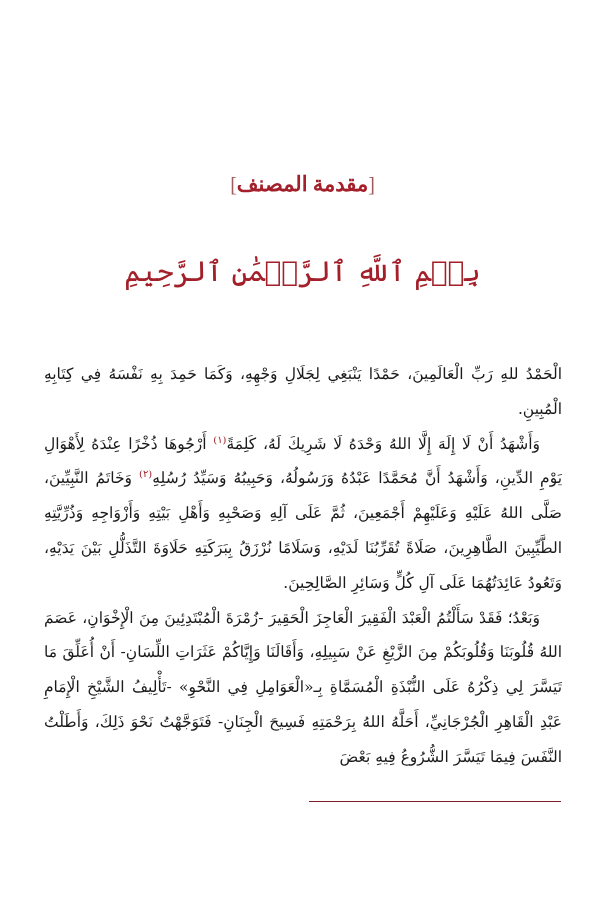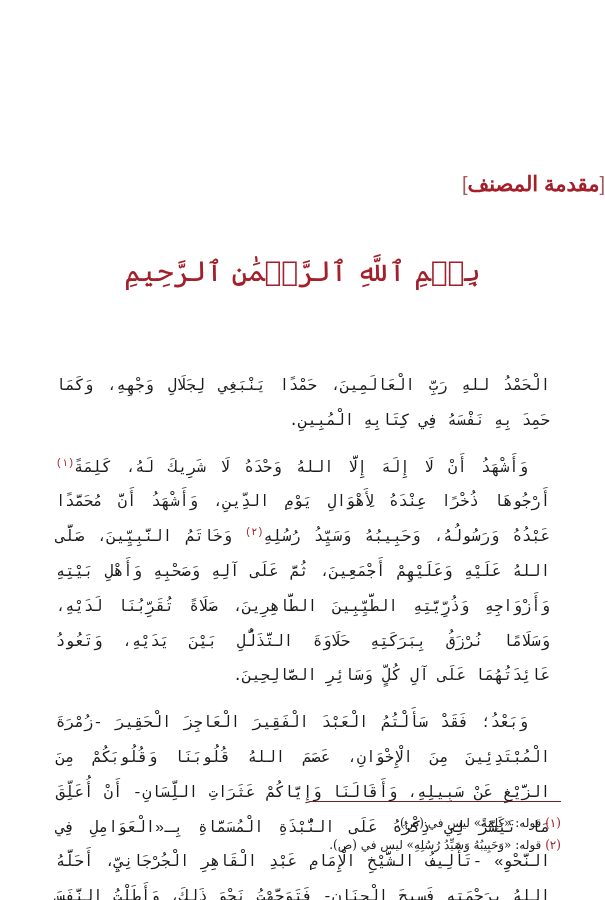--- a/index.html
+++ b/index.html
@@ -18,22 +18,23 @@
     .page {
       position: absolute;
       left: 0; top: 0;
       width: 605px; height: 900px;
       direction: rtl;
     }
     .chapter-title {
       position: absolute;
       top: 168px;
       left: 0; right: 0;
+      text-align: center;
       color: #a3202a;
-      font-family: Liberation Sans, sans-serif;
+      font-family: Liberation Serif, serif;
       font-size: 21px;
       font-weight: bold;
       line-height: 32px;
     }
     .chapter-title .bracket {
       color: #a35a5e;
       font-weight: normal;
       font-size: 20px;
     }
     .basmala {
@@ -51,23 +52,22 @@
       top: 357px;
       left: 44px;
       width: 518px;
       font-family: "DejaVu Serif", "Liberation Serif", serif;
       font-size: 15.5px;
       line-height: 34.8px;
       text-align: justify;
       text-align-last: right;
     }
     .para {
-      margin: 12px;
+      margin: 0;
       text-indent: 0;
-      font-family: Liberation Mono, monospace;
     }
     .para.indent {
       text-indent: 22px;
     }
     .fn-ref {
       color: #a3202a;
       font-size: 10px;
       vertical-align: super;
       line-height: 0;
     }
@@ -104,18 +104,14 @@
   <div class="basmala">بِسۡمِ ٱللَّهِ ٱلرَّحۡمَٰنِ ٱلرَّحِيمِ</div>
 
   <div class="body-text">
     <p class="para">الْحَمْدُ للهِ رَبِّ الْعَالَمِينَ، حَمْدًا يَنْبَغِي لِجَلَالِ وَجْهِهِ، وَكَمَا حَمِدَ بِهِ نَفْسَهُ فِي كِتَابِهِ الْمُبِينِ.</p>
     <p class="para indent"><span>وَأَشْهَدُ أَنْ لَا إِلَهَ إِلَّا اللهُ وَحْدَهُ لَا شَرِيكَ لَهُ، كَلِمَةً</span><span class="fn-ref">(١)</span><span> أَرْجُوهَا ذُخْرًا عِنْدَهُ لِأَهْوَالِ يَوْمِ الدِّينِ، وَأَشْهَدُ أَنَّ مُحَمَّدًا عَبْدُهُ وَرَسُولُهُ، وَحَبِيبُهُ وَسَيِّدُ رُسُلِهِ</span><span class="fn-ref">(٢)</span><span> وَخَاتَمُ النَّبِيِّينَ، صَلَّى اللهُ عَلَيْهِ وَعَلَيْهِمْ أَجْمَعِينَ، ثُمَّ عَلَى آلِهِ وَصَحْبِهِ وَأَهْلِ بَيْتِهِ وَأَزْوَاجِهِ وَذُرِّيَّتِهِ الطَّيِّبِينَ الطَّاهِرِينَ، صَلَاةً تُقَرِّبُنَا لَدَيْهِ، وَسَلَامًا نُرْزَقُ بِبَرَكَتِهِ حَلَاوَةَ التَّذَلُّلِ بَيْنَ يَدَيْهِ، وَتَعُودُ عَائِدَتُهُمَا عَلَى آلِ كُلٍّ وَسَائِرِ الصَّالِحِينَ.</span></p>
     <p class="para indent">وَبَعْدُ؛ فَقَدْ سَأَلْتُمُ الْعَبْدَ الْفَقِيرَ الْعَاجِزَ الْحَقِيرَ -زُمْرَةَ الْمُبْتَدِئِينَ مِنَ الْإِخْوَانِ، عَصَمَ اللهُ قُلُوبَنَا وَقُلُوبَكُمْ مِنَ الزَّيْغِ عَنْ سَبِيلِهِ، وَأَقَالَنَا وَإِيَّاكُمْ عَثَرَاتِ اللِّسَانِ- أَنْ أُعَلِّقَ مَا تَيَسَّرَ لِي ذِكْرُهُ عَلَى النُّبْذَةِ الْمُسَمَّاةِ بِـ«الْعَوَامِلِ فِي النَّحْوِ» -تَأْلِيفُ الشَّيْخِ الْإِمَامِ عَبْدِ الْقَاهِرِ الْجُرْجَانِيِّ، أَحَلَّهُ اللهُ بِرَحْمَتِهِ فَسِيحَ الْجِنَانِ- فَتَوَجَّهْتُ نَحْوَ ذَلِكَ، وَأَطَلْتُ النَّفَسَ فِيمَا تَيَسَّرَ الشُّرُوعُ فِيهِ بَعْضَ</p>
   </div>
 
   <div class="footnote-rule"></div>
 
-  <div class="footnotes">
-    <p class="footnote"><span class="fn-num">(١)</span><span> قوله: «كَلِمَةً» ليس في (ص).</span></p>
-    <p class="footnote"><span class="fn-num">(٢)</span><span> قوله: «وَحَبِيبُهُ وَسَيِّدُ رُسُلِهِ» ليس في (ص).</span></p>
-  </div>
 
 </div>
 
 </body></html>

